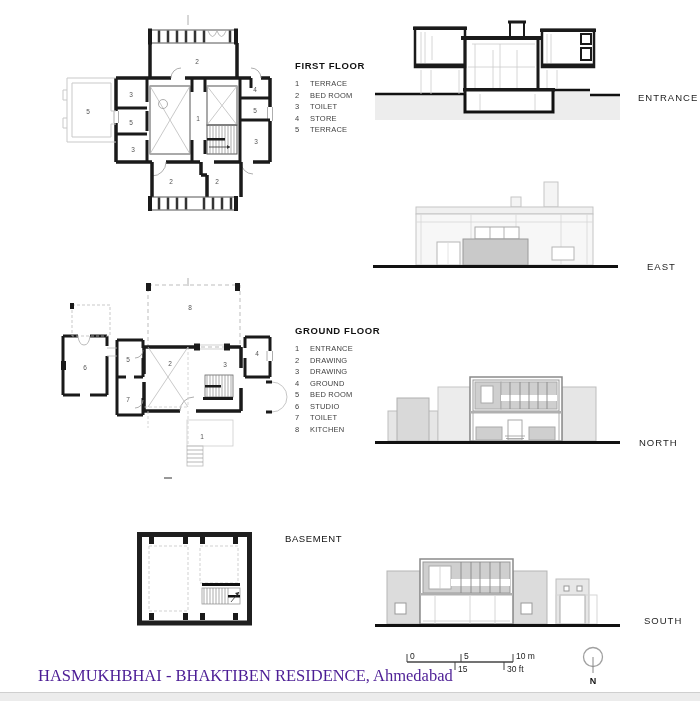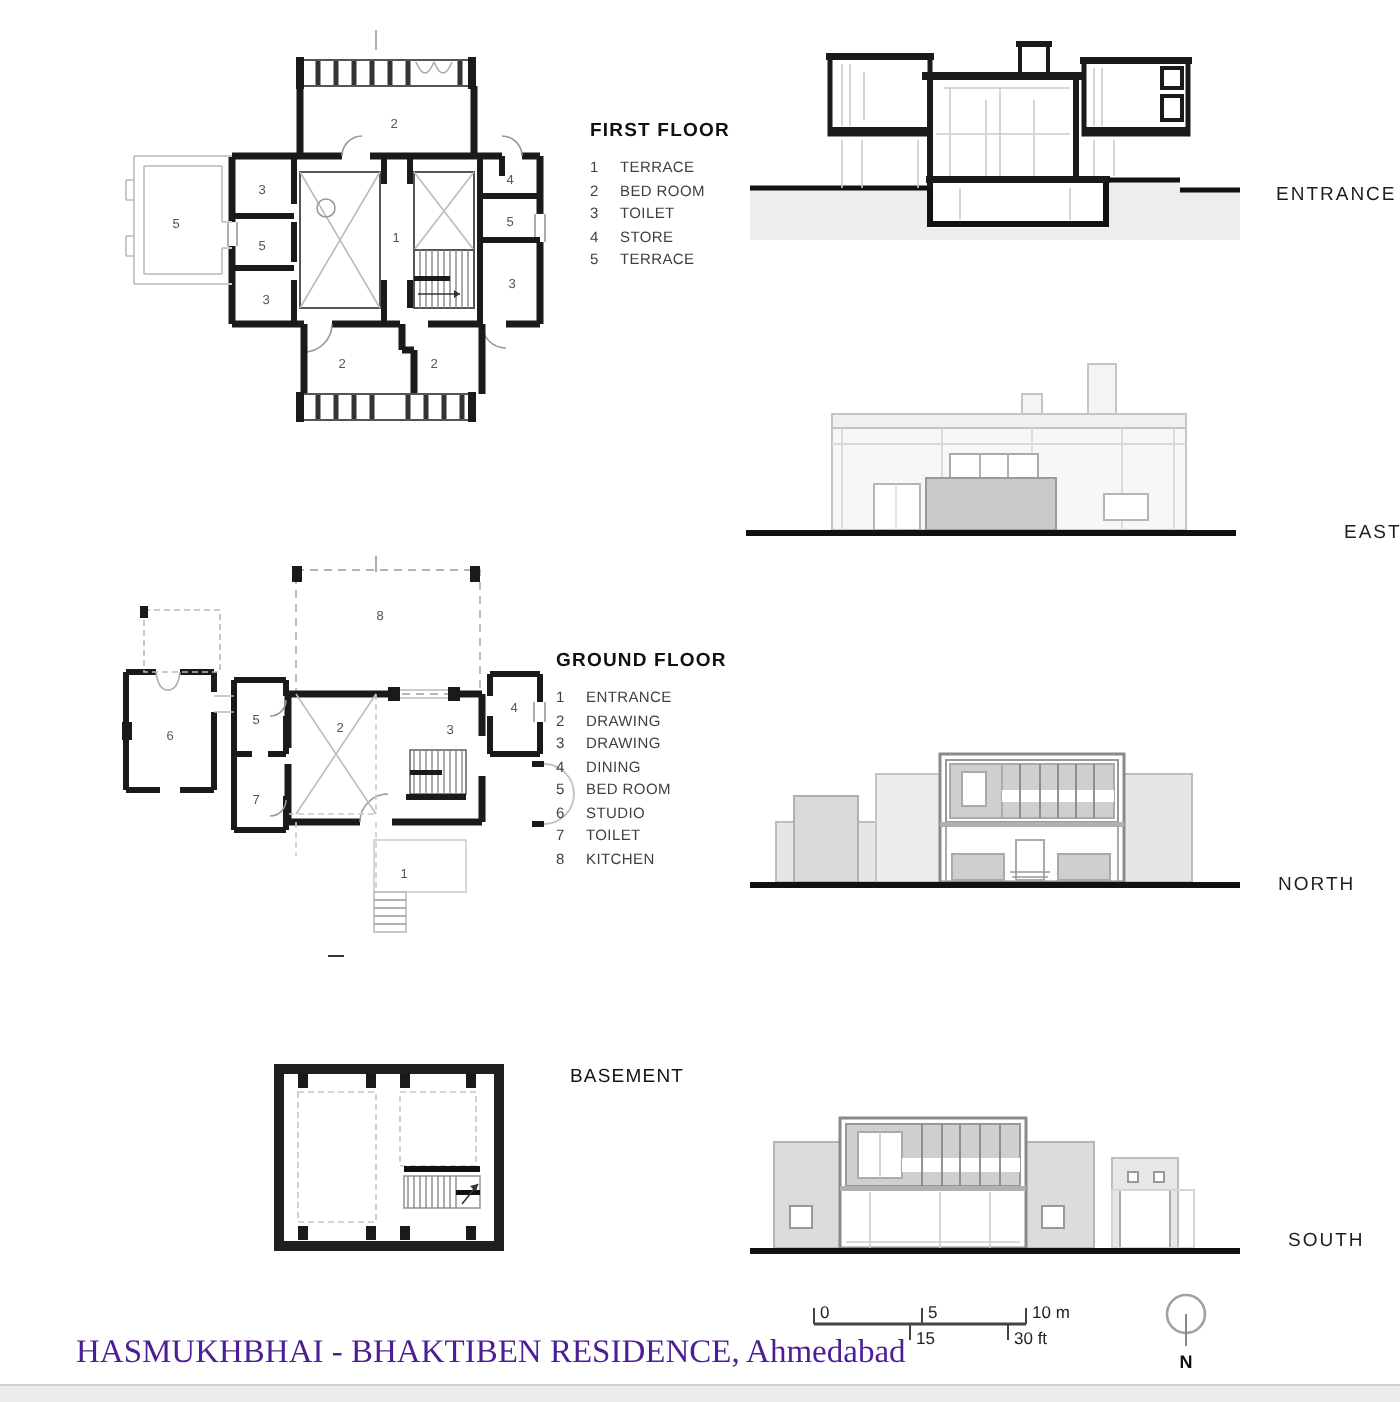--- a/index.html
+++ b/index.html
@@ -154,38 +154,38 @@
       <text class="room-num" x="25" y="92" text-anchor="middle">6</text>
       <text class="room-num" x="68" y="84" text-anchor="middle">5</text>
       <text class="room-num" x="110" y="88" text-anchor="middle">2</text>
       <text class="room-num" x="165" y="89" text-anchor="middle">3</text>
       <text class="room-num" x="197" y="78" text-anchor="middle">4</text>
       <text class="room-num" x="68" y="124" text-anchor="middle">7</text>
       <text class="room-num" x="142" y="161" text-anchor="middle">1</text>
     </g>
   </svg>
 
-  <div class="abs" style="left:278px;top:325px">
+  <div class="abs" style="left:295px;top:325px">
     <div class="legend-head">GROUND FLOOR</div>
     <div class="legend-items">
       <div class="legend-item">
           <span class="legend-num">1</span>
           <span>ENTRANCE</span>
         </div>
       <div class="legend-item">
           <span class="legend-num">2</span>
           <span>DRAWING</span>
         </div>
       <div class="legend-item">
           <span class="legend-num">3</span>
           <span>DRAWING</span>
         </div>
       <div class="legend-item">
           <span class="legend-num">4</span>
-          <span>DINING</span>
+          <span>GROUND</span>
         </div>
       <div class="legend-item">
           <span class="legend-num">5</span>
           <span>BED ROOM</span>
         </div>
       <div class="legend-item">
           <span class="legend-num">6</span>
           <span>STUDIO</span>
         </div>
       <div class="legend-item">
@@ -262,21 +262,21 @@
       <path d="M48 36 V87 M98 36 V87 M143 36 V87 M188 36 V87 M214 36 V87 M43 44 H220" stroke="#d9d9d9" stroke-width="0.9"></path>
       <rect x="64" y="64" width="23" height="23" fill="#fff" stroke="#b5b5b5"></rect>
       <path d="M75 64 V87" stroke="#ddd" stroke-width="0.8"></path>
       <rect x="102" y="49" width="44" height="12" fill="#fff" stroke="#aaa"></rect>
       <path d="M117 49 V61 M131 49 V61" stroke="#aaa" stroke-width="0.9"></path>
       <rect x="90" y="61" width="65" height="26" fill="#c9c9c9" stroke="#9a9a9a"></rect>
       <rect x="179" y="69" width="22" height="13" fill="#fff" stroke="#b5b5b5"></rect>
       <rect x="0" y="87" width="245" height="3" fill="#111"></rect>
     </g>
   </svg>
-  <div class="abs view-label" style="left:672px;top:261px">EAST</div>
+  <div class="abs view-label" style="left:647px;top:261px">EAST</div>
 
   <svg class="abs" style="left:375px;top:362px" width="250" height="85" viewBox="0 0 250 85">
     <g>
       <rect x="13" y="49" width="50" height="30" fill="#e6e6e6" stroke="#bdbdbd"></rect>
       <rect x="22" y="36" width="32" height="43" fill="#d9d9d9" stroke="#b0b0b0"></rect>
       <rect x="63" y="25" width="32" height="54" fill="#ececec" stroke="#c5c5c5"></rect>
       <rect x="187" y="25" width="34" height="54" fill="#e6e6e6" stroke="#bdbdbd"></rect>
       <rect x="95" y="15" width="92" height="64" fill="#fff" stroke="#8a8a8a" stroke-width="1.5"></rect>
       <rect x="98" y="18" width="86" height="31" fill="#fff" stroke="#999"></rect>
       <rect x="100" y="20" width="26" height="27" fill="#cfcfcf" stroke="#aaa"></rect>

